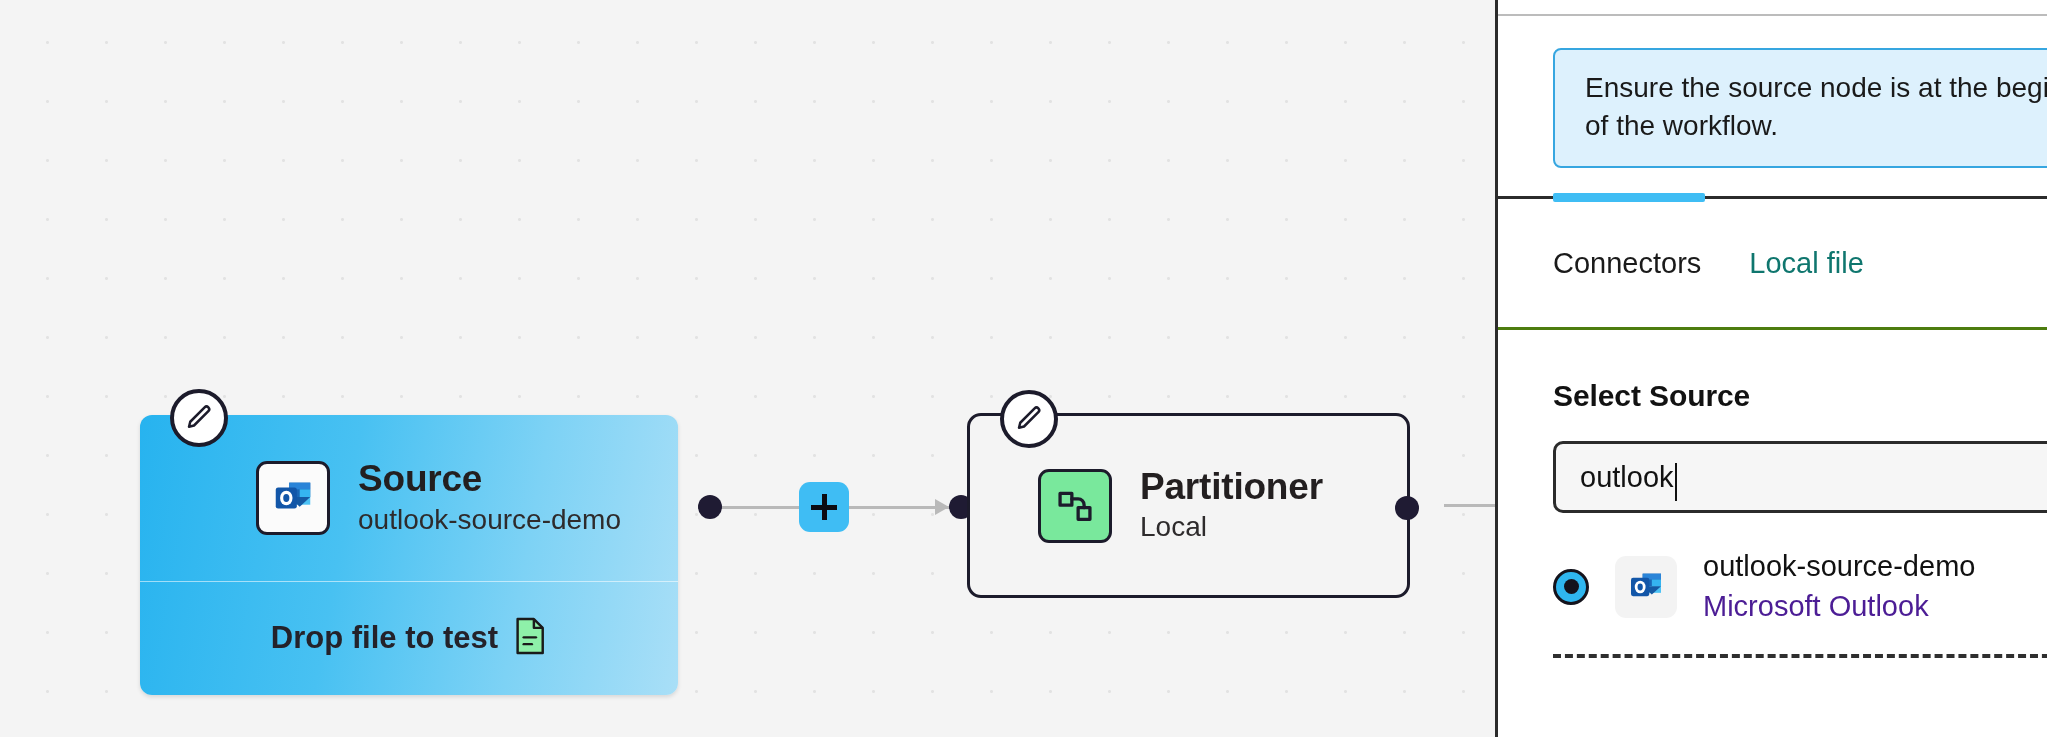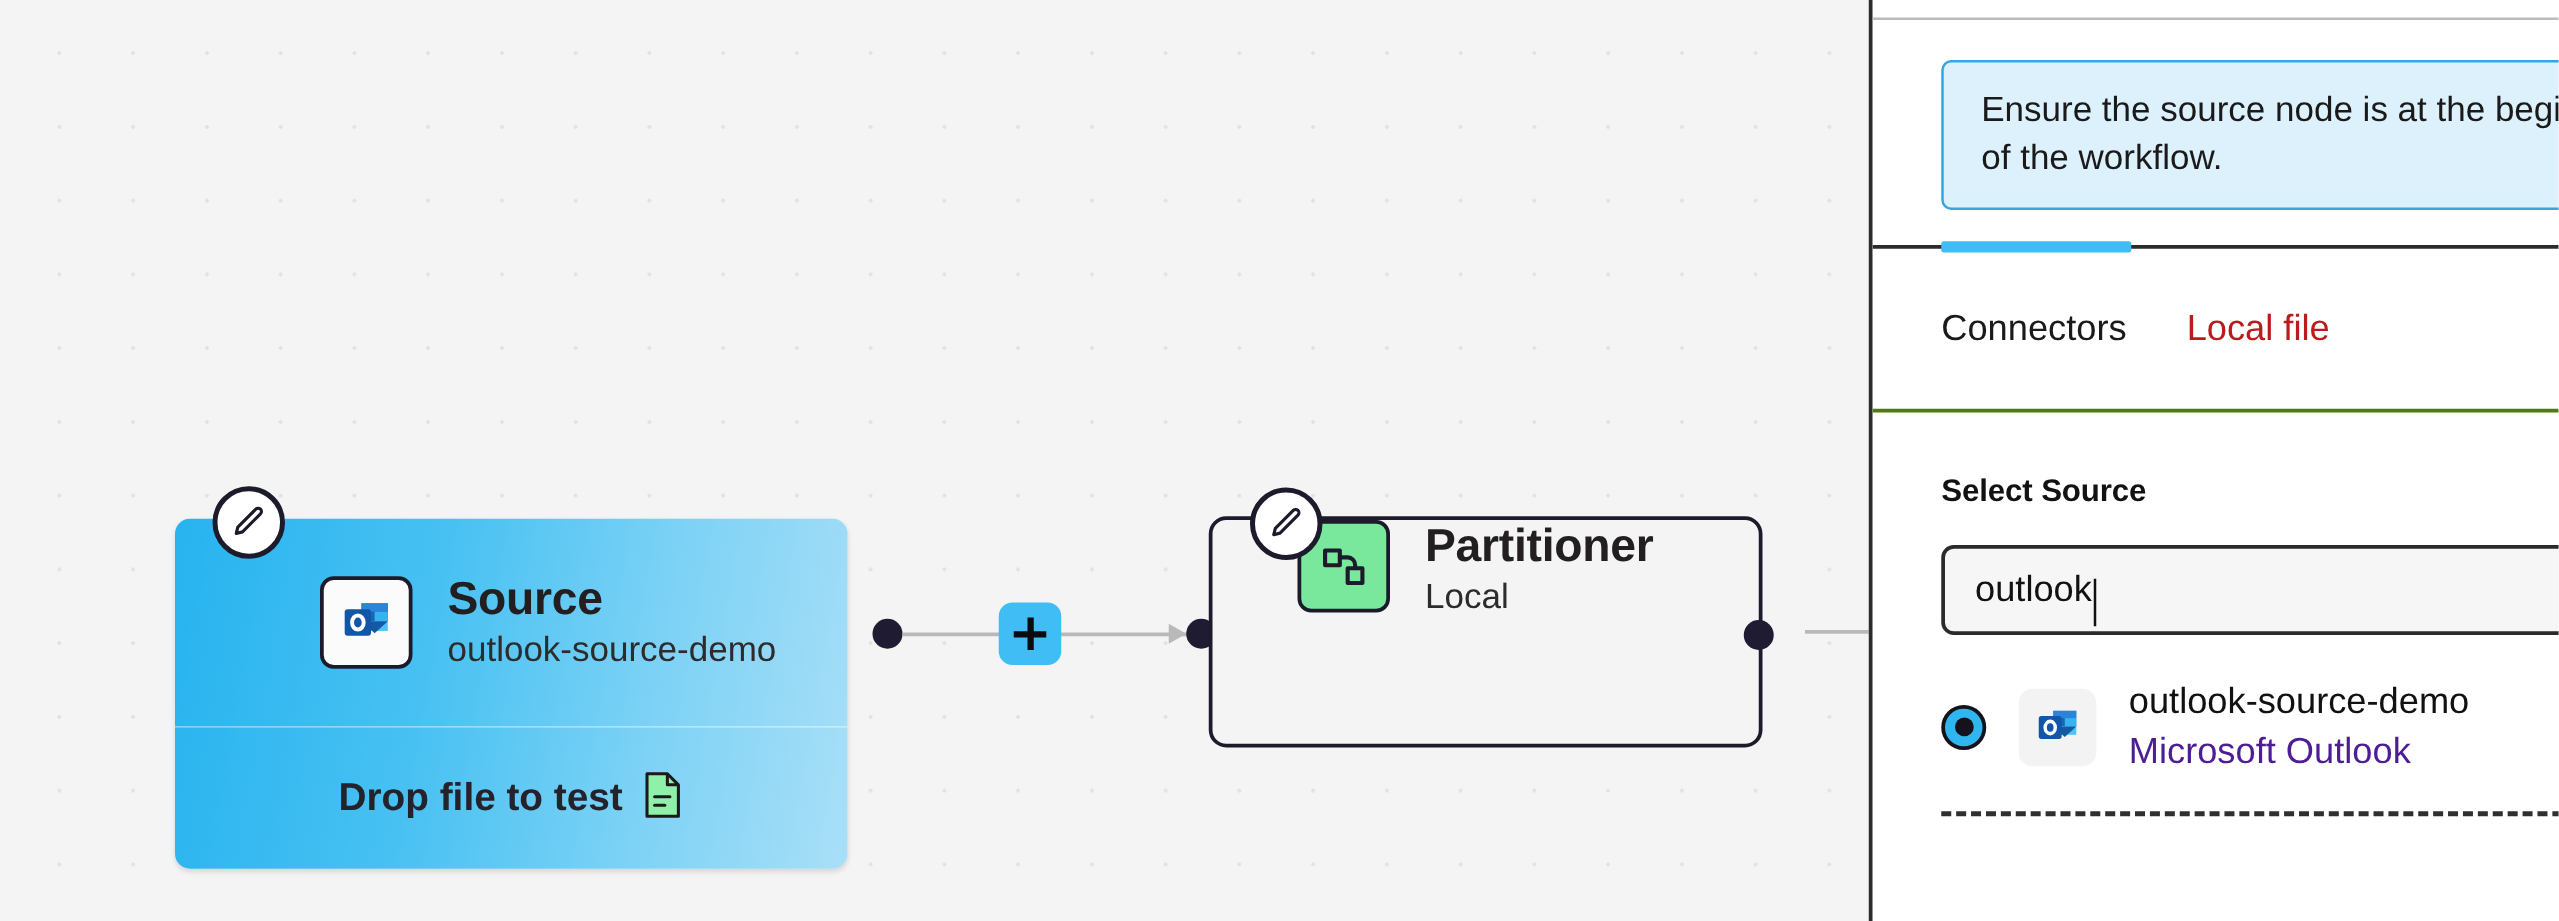--- a/index.html
+++ b/index.html
@@ -162,20 +162,21 @@
   #partitioner-node {
     position: absolute;
     left: 967px;
     top: 413px;
     width: 443px;
     height: 185px;
     border-radius: 14px;
     background: #f4f4f4;
     border: 3px solid #1c1b2b;
     display: flex;
+    align-items: center;
     padding-left: 68px;
   }
   #partitioner-out-line {
     position: absolute;
     left: 1444px; top: 504px;
     width: 62px; height: 3px;
     background: #b9b9b9;
   }
   #partitioner-out-handle { right: -12px; top: 80px; }
 
@@ -224,40 +225,40 @@
     padding-left: 55px;
     gap: 48px;
   }
   .tab {
     font-size: 29px;
     color: #1a1a1a;
     cursor: pointer;
     background: none; border: none; padding: 0;
     font-family: inherit;
   }
-  .tab.inactive { color: #b91c1c; }
+  .tab.inactive { color: #0f766e; }
   #tab-accent-bar {
     position: absolute;
     left: 55px;
     top: -6px;
     width: 152px;
     height: 9px;
     background: #3fbdf4;
     border-radius: 2px;
   }
 
   #select-source-section {
     position: absolute;
     left: 0; right: 0;
     top: 330px;
     bottom: 0;
     padding: 49px 0 0 55px;
   }
   #select-source-heading {
-    font-size: 25px;
+    font-size: 30px;
     font-weight: bold;
     color: #121212;
     letter-spacing: -0.1px;
   }
   #source-search-input {
     margin-top: 28px;
     width: 640px;        
     height: 72px;
     border: 3px solid #2b2b2b;
     border-radius: 10px;

